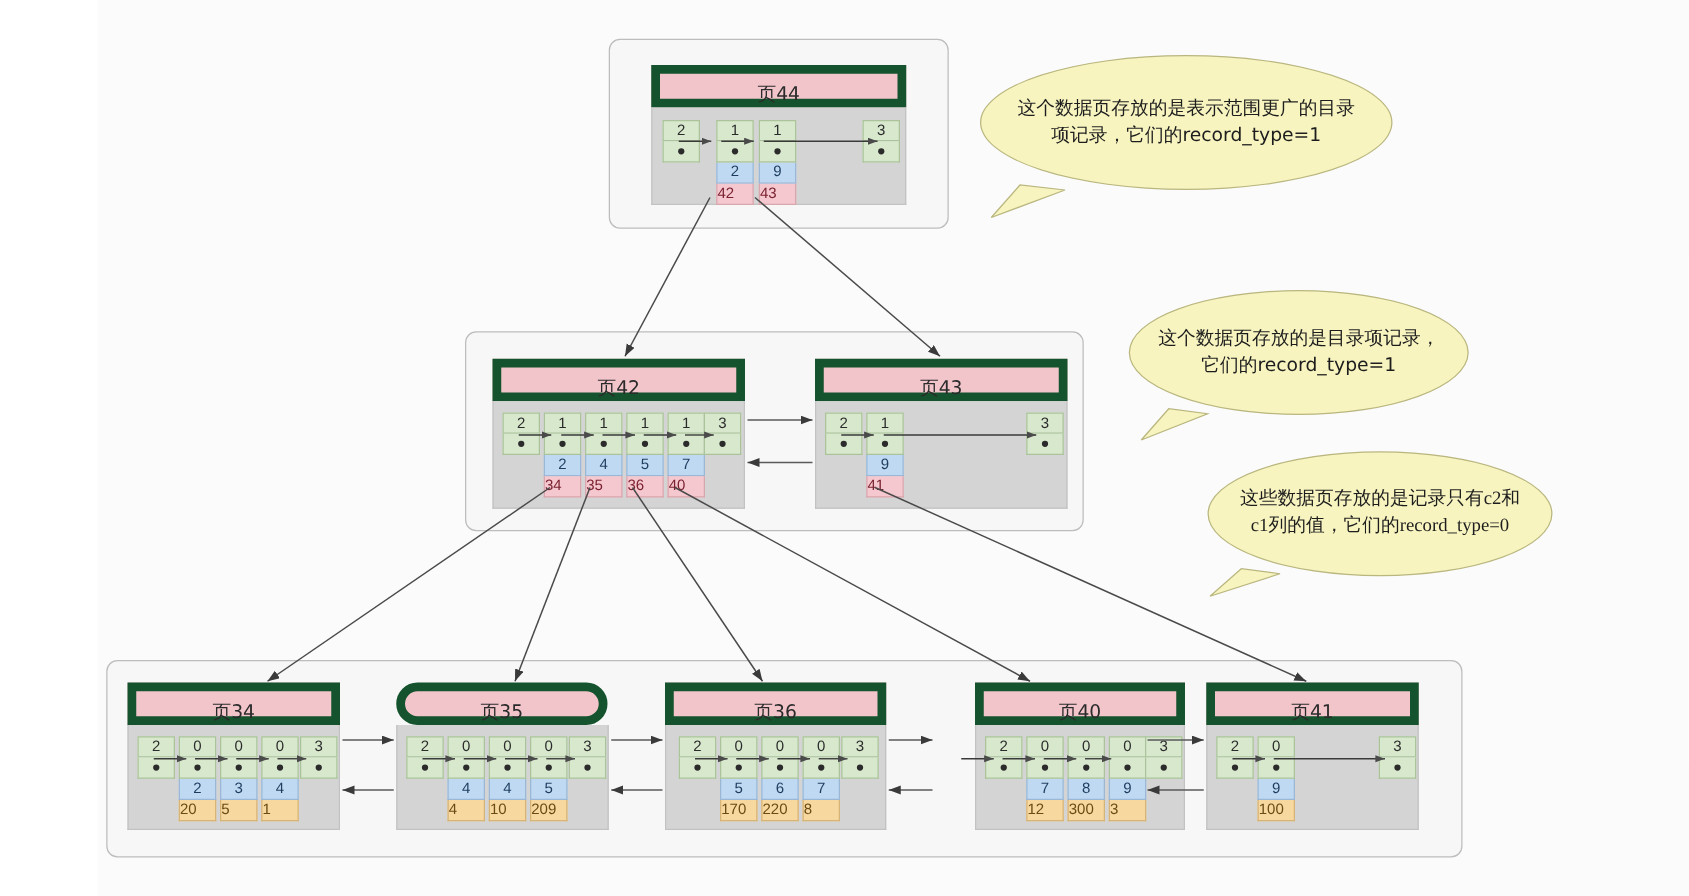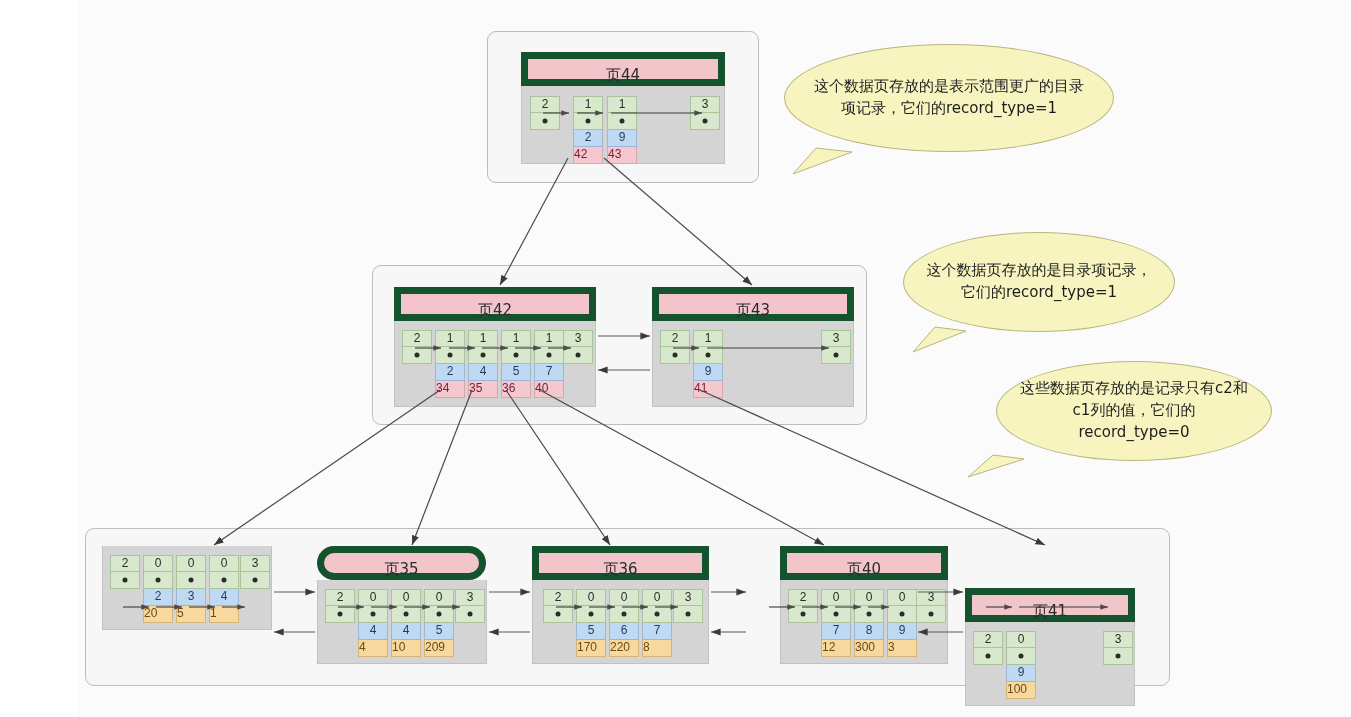--- a/index.html
+++ b/index.html
@@ -265,20 +265,21 @@
     <div class="cell" style="left:168px; top:9px;">
       <div class="c-type">3</div>
       <div class="c-next">
           <span class="c-dot"></span>
         </div>
     </div>
   </div>
 </div>
 
 <div class="page" style="left:102px; top:546px; width:170px; height:118px;">
+  <div class="page-header" style="width:170px;">页34</div>
   <div class="page-body" style="width:170px; height:84px;">
     <div class="cell" style="left:7px; top:9px;">
       <div class="c-type">2</div>
       <div class="c-next">
           <span class="c-dot"></span>
         </div>
     </div>
     <div class="cell" style="left:40px; top:9px;">
       <div class="c-type">0</div>
       <div class="c-next">
@@ -431,21 +432,21 @@
     </div>
     <div class="cell" style="left:135px; top:9px;">
       <div class="c-type">3</div>
       <div class="c-next">
           <span class="c-dot"></span>
         </div>
     </div>
   </div>
 </div>
 
-<div class="page" style="left:965px; top:546px; width:170px; height:118px;margin-top:42px;">
+<div class="page" style="left:965px; top:546px; width:170px; height:118px;">
   <div class="page-header" style="width:170px;">页41</div>
   <div class="page-body" style="width:170px; height:84px;">
     <div class="cell" style="left:7px; top:9px;">
       <div class="c-type">2</div>
       <div class="c-next">
           <span class="c-dot"></span>
         </div>
     </div>
     <div class="cell" style="left:40px; top:9px;">
       <div class="c-type">0</div>
@@ -559,15 +560,15 @@
 </svg>
 
 <div class="callout" style="left:784px; top:44px; width:330px; height:108px;">
   <span>这个数据页存放的是表示范围更广的目录项记录，它们的record_type=1</span>
 </div>
 
 <div class="callout" style="left:903px; top:232px; width:272px; height:100px;">
   <span>这个数据页存放的是目录项记录，它们的record_type=1</span>
 </div>
 
-<div class="callout" style="left:996px; top:361px; width:276px; height:100px;">
+<div class="callout" style="left:966px; top:361px; width:276px; height:100px;font-family:Liberation Serif, serif;">
   <span>这些数据页存放的是记录只有c2和c1列的值，它们的record_type=0</span>
 </div>
 
 </body></html>

